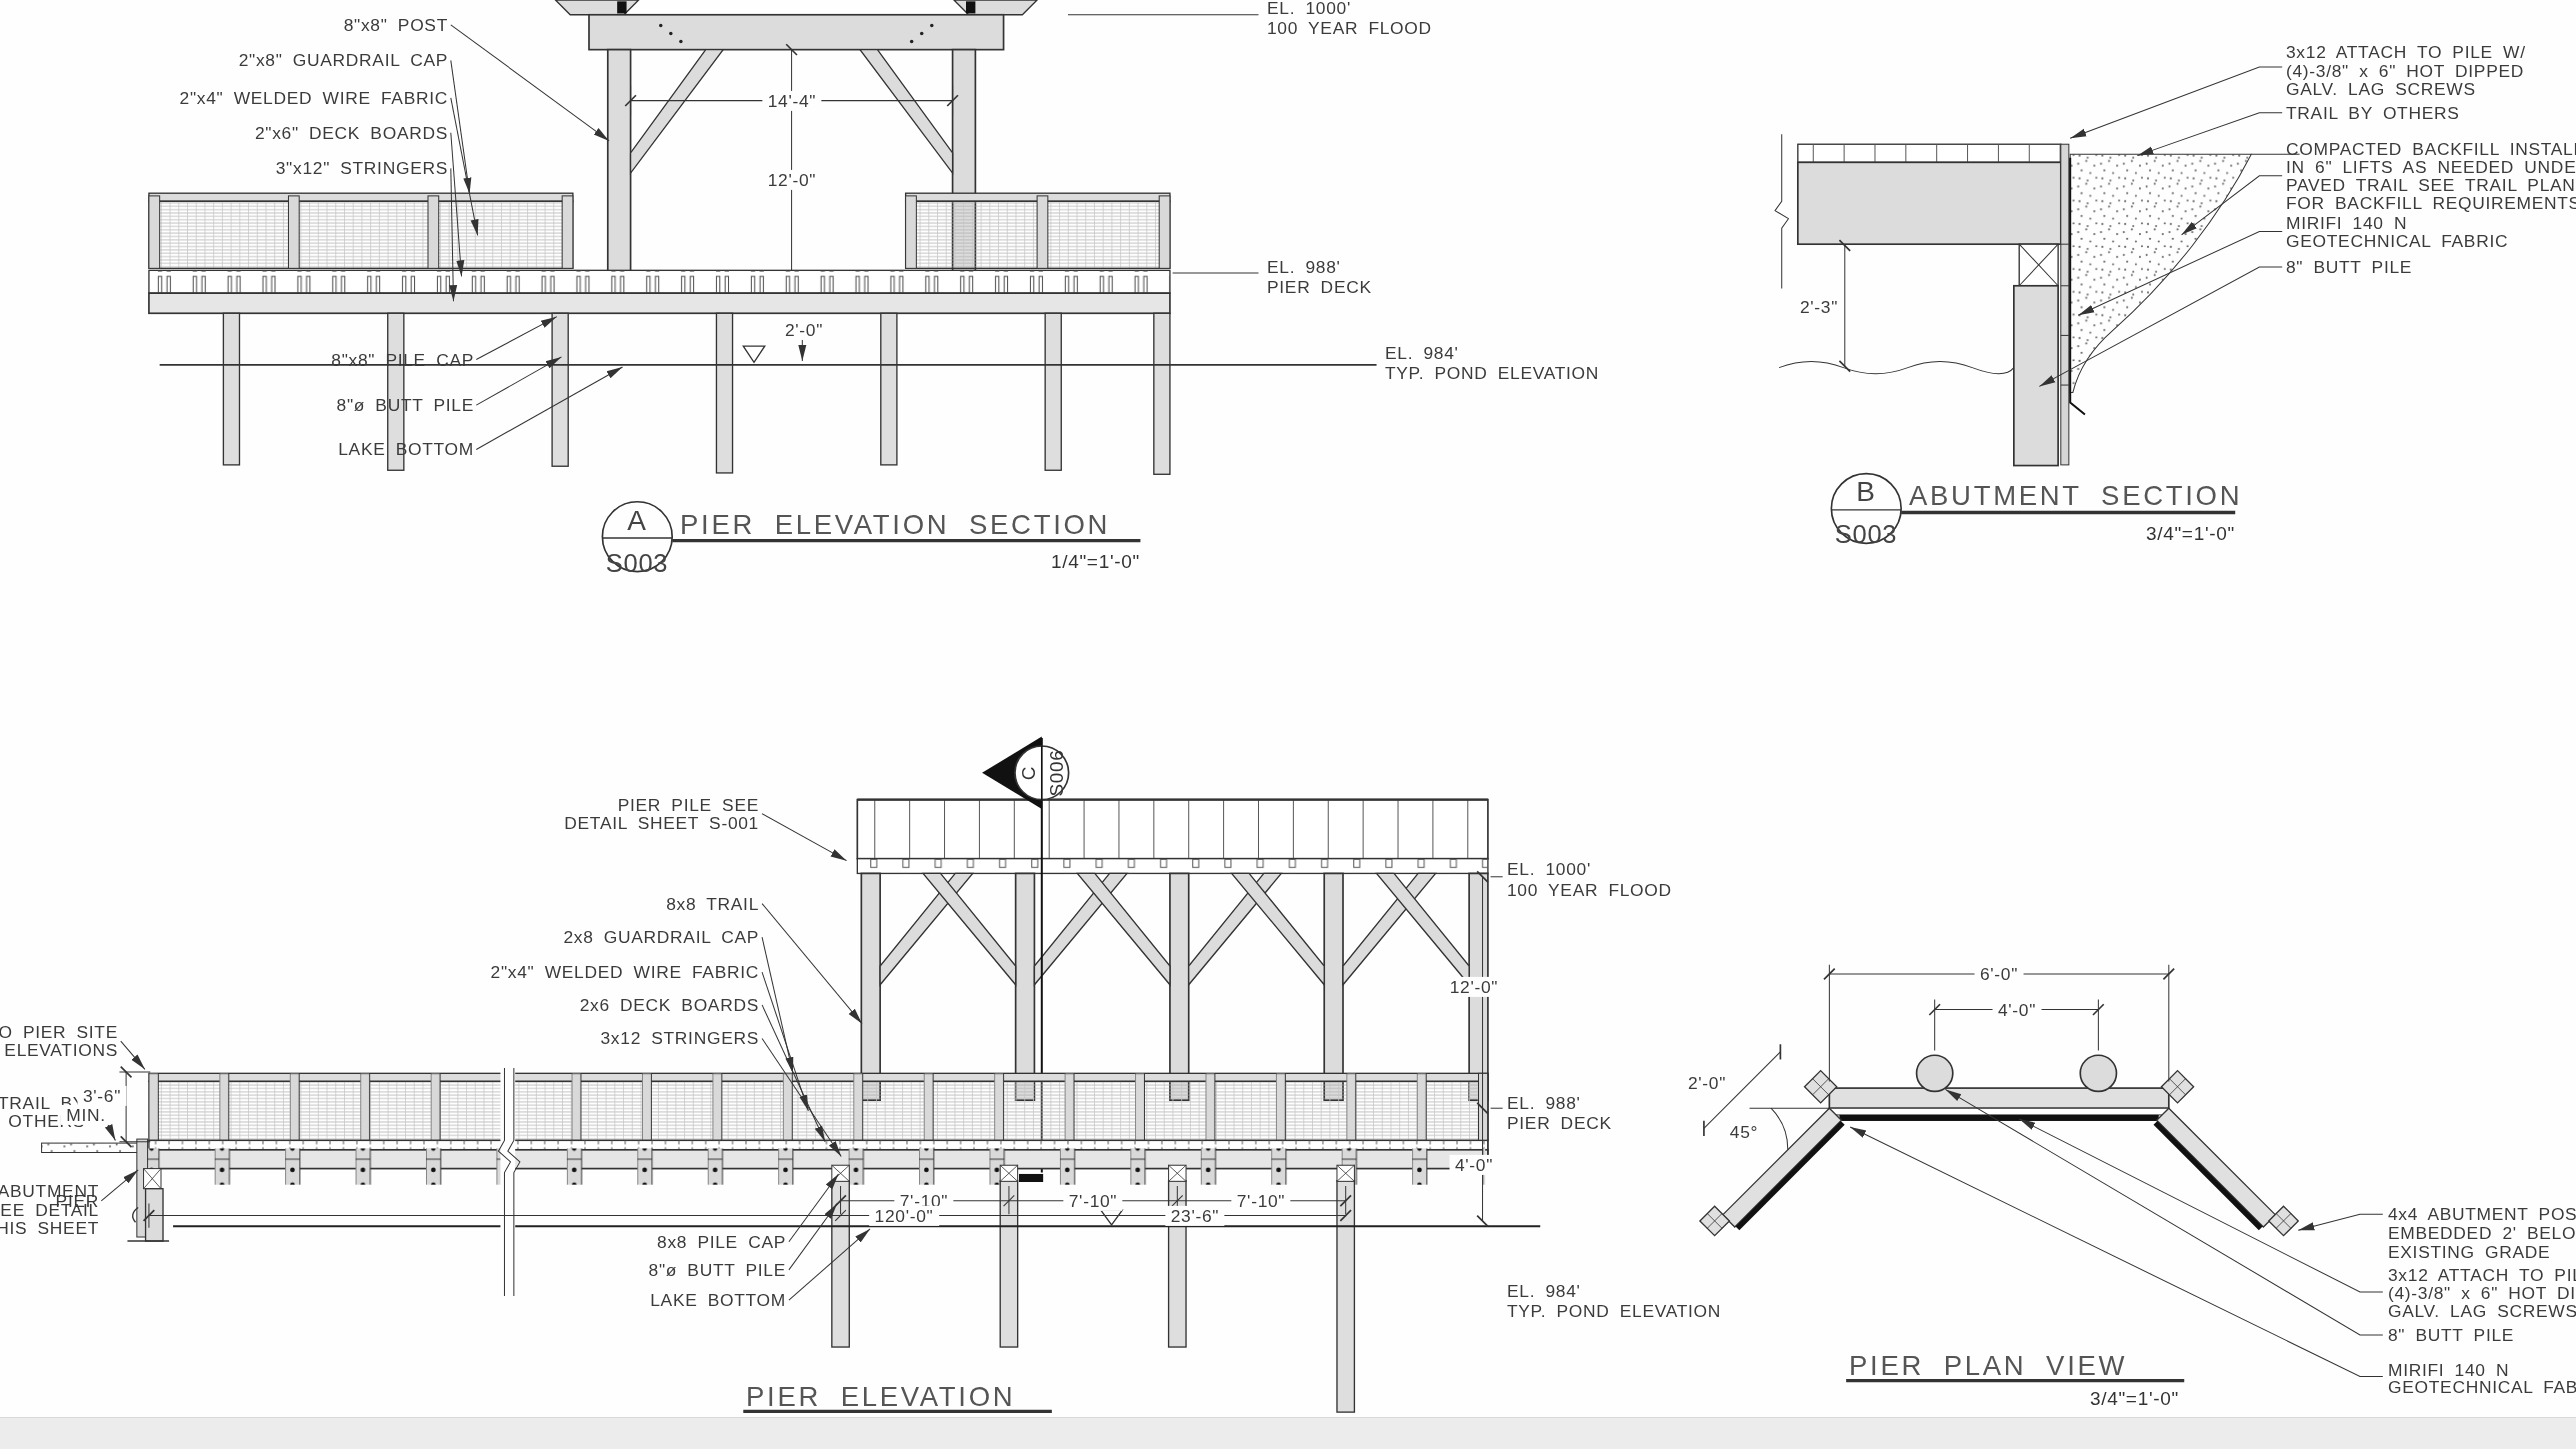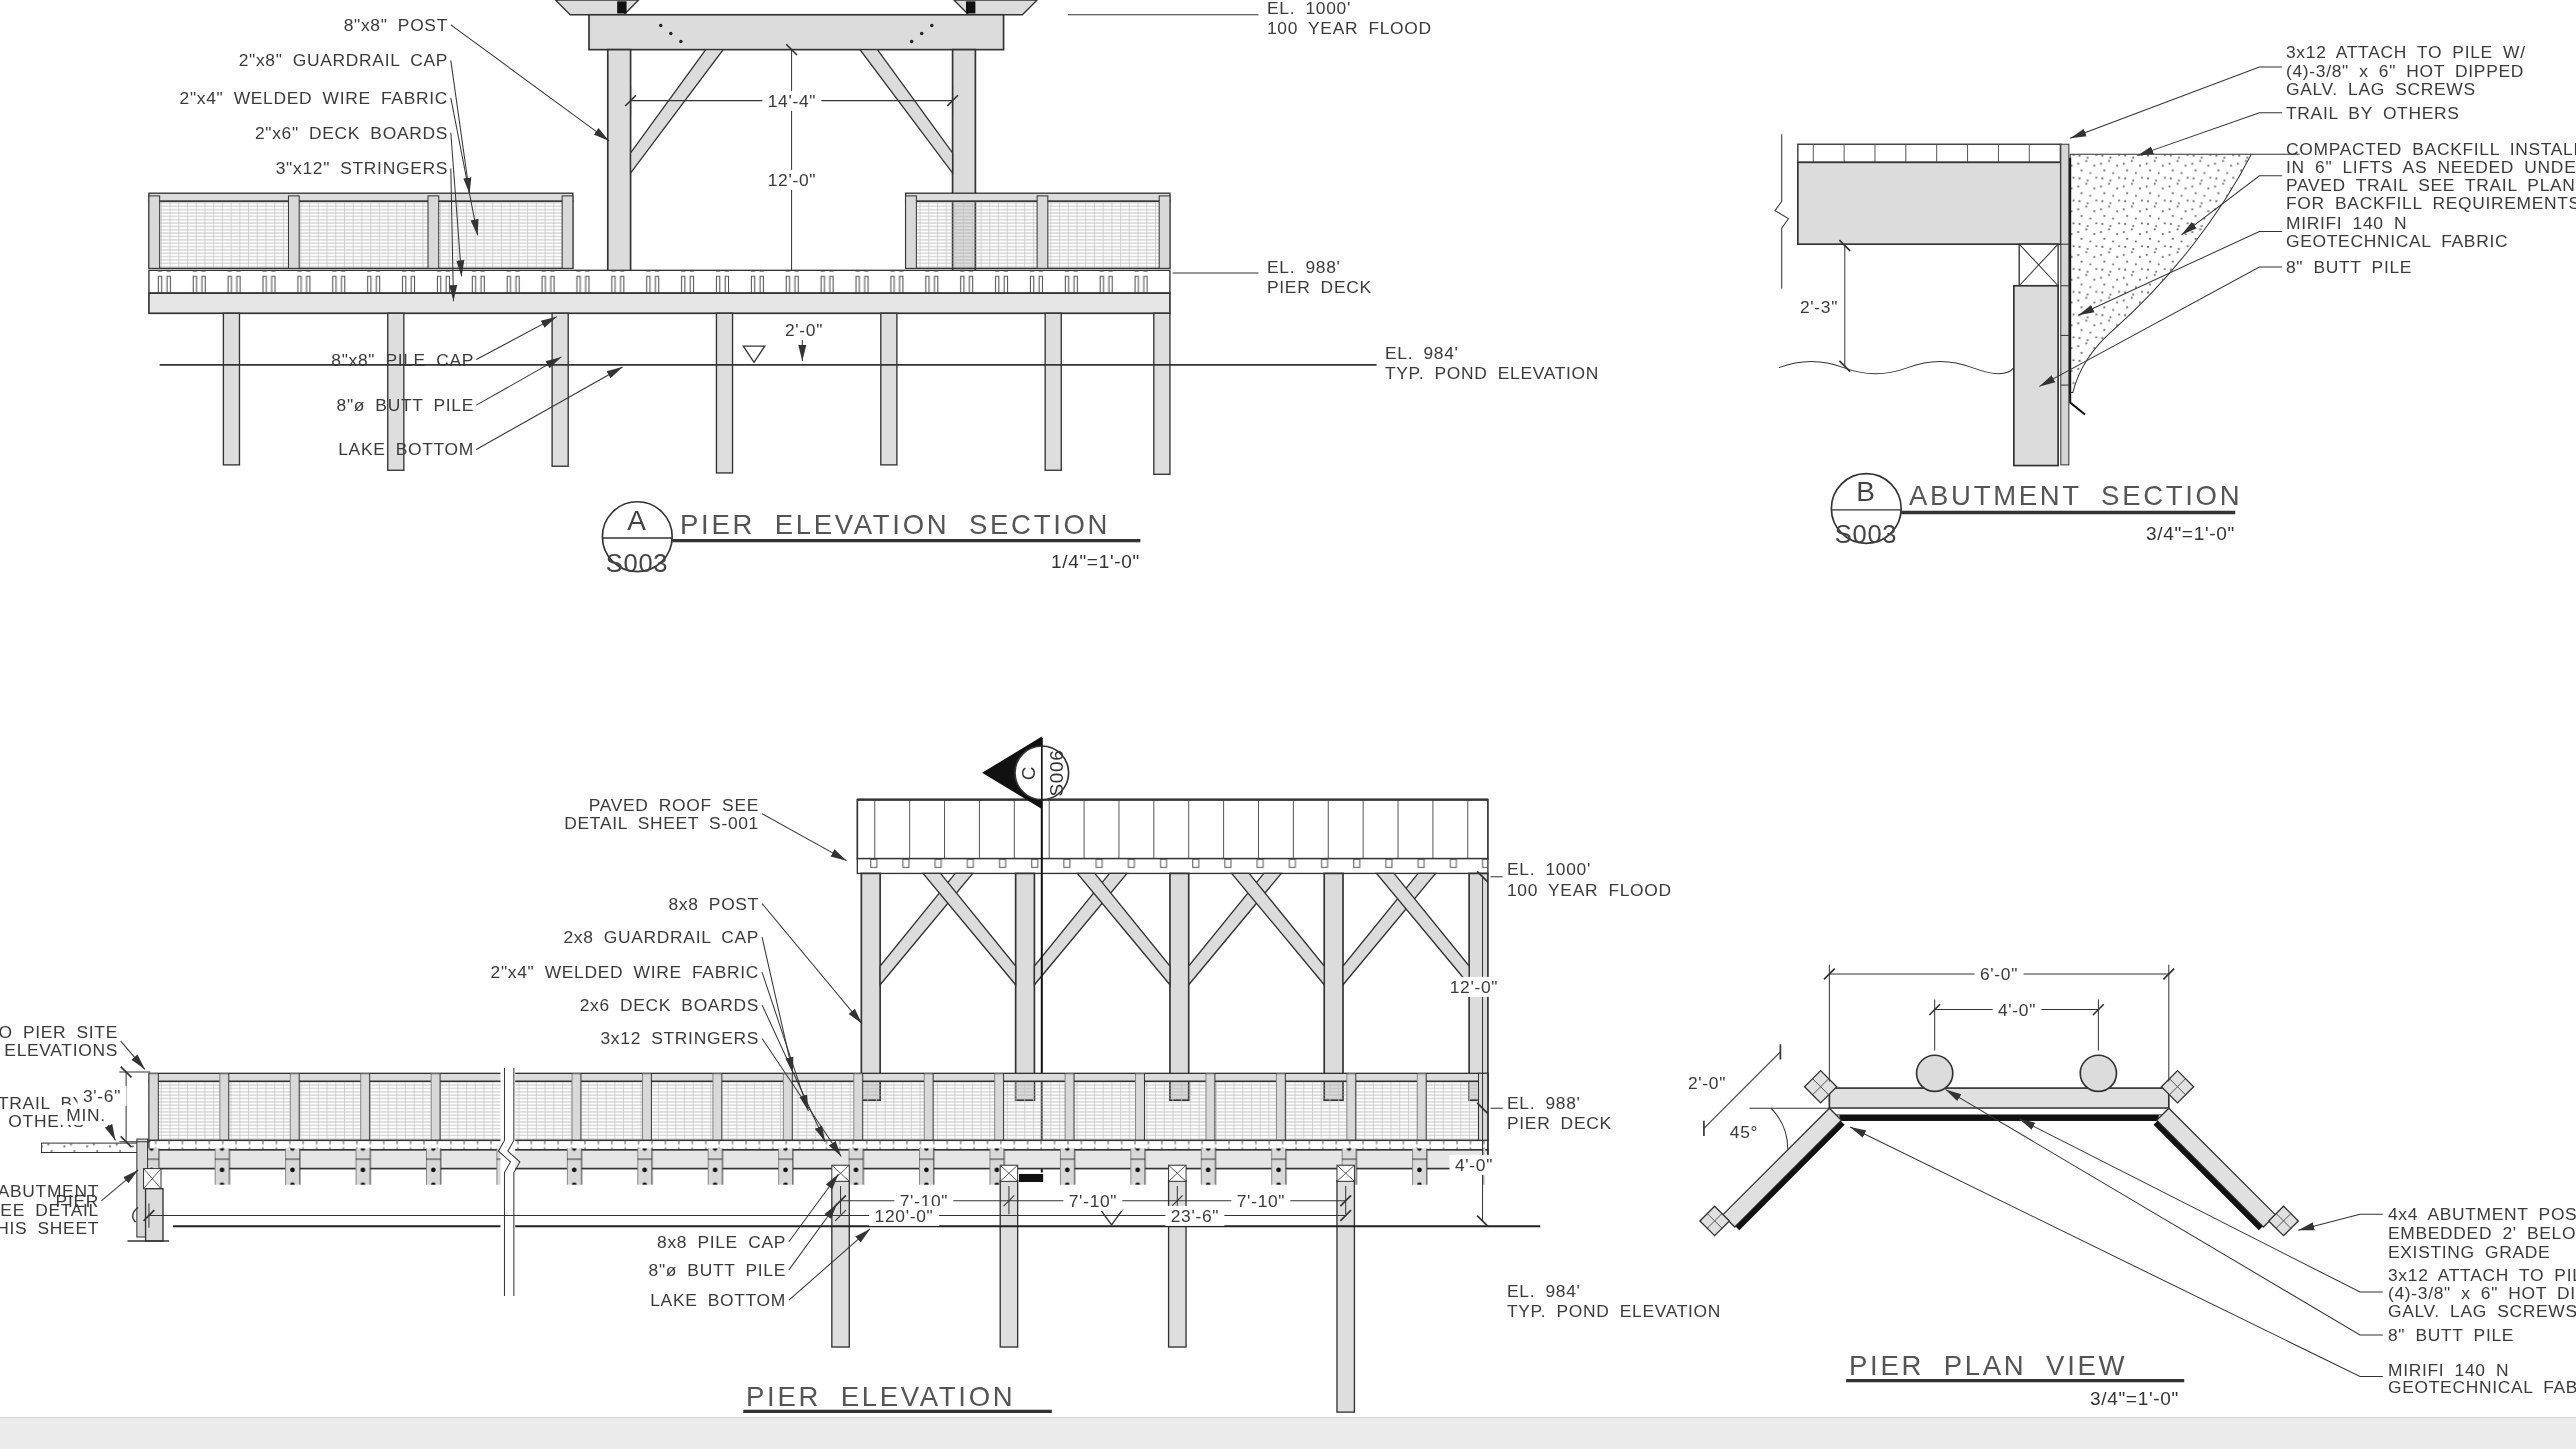--- a/index.html
+++ b/index.html
@@ -375,23 +375,23 @@
 <span class="lbl" style="left:2286px;top:203px">FOR BACKFILL REQUIREMENTS</span>
 <span class="lbl" style="left:2286px;top:223px">MIRIFI 140 N</span>
 <span class="lbl" style="left:2286px;top:241px">GEOTECHNICAL FABRIC</span>
 <span class="lbl" style="left:2286px;top:267px">8" BUTT PILE</span>
 <span class="lbl ctr bg" style="left:1819px;top:307px">2'-3"</span>
 <span class="lbl ctr mkL" style="left:1866px;top:492px">B</span>
 <span class="lbl ctr mkS" style="left:1866px;top:535px">S003</span>
 <span class="lbl ttl" style="left:1909px;top:496px">ABUTMENT SECTION</span>
 <span class="lbl ra scl" style="left:2235px;top:534px">3/4"=1'-0"</span>
 
-<span class="lbl ra" style="left:759px;top:805px">PAVED ROOF SEE</span>
+<span class="lbl ra" style="left:759px;top:805px">PIER PILE SEE</span>
 <span class="lbl ra" style="left:759px;top:823px">DETAIL SHEET S-001</span>
-<span class="lbl ra" style="left:759px;top:904px">8x8 POST</span>
+<span class="lbl ra" style="left:759px;top:904px">8x8 TRAIL</span>
 <span class="lbl ra" style="left:759px;top:937px">2x8 GUARDRAIL CAP</span>
 <span class="lbl ra" style="left:759px;top:972px">2"x4" WELDED WIRE FABRIC</span>
 <span class="lbl ra" style="left:759px;top:1005px">2x6 DECK BOARDS</span>
 <span class="lbl ra" style="left:759px;top:1038px">3x12 STRINGERS</span>
 <span class="lbl ra" style="left:786px;top:1242px">8x8 PILE CAP</span>
 <span class="lbl ra" style="left:786px;top:1270px">8"ø BUTT PILE</span>
 <span class="lbl ra" style="left:786px;top:1300px">LAKE BOTTOM</span>
 <span class="lbl ra" style="left:118px;top:1032px">REFER TO PIER SITE</span>
 <span class="lbl ra" style="left:118px;top:1050px">PLAN FOR ELEVATIONS</span>
 <span class="lbl ra" style="left:85px;top:1103px">TRAIL BY</span>

